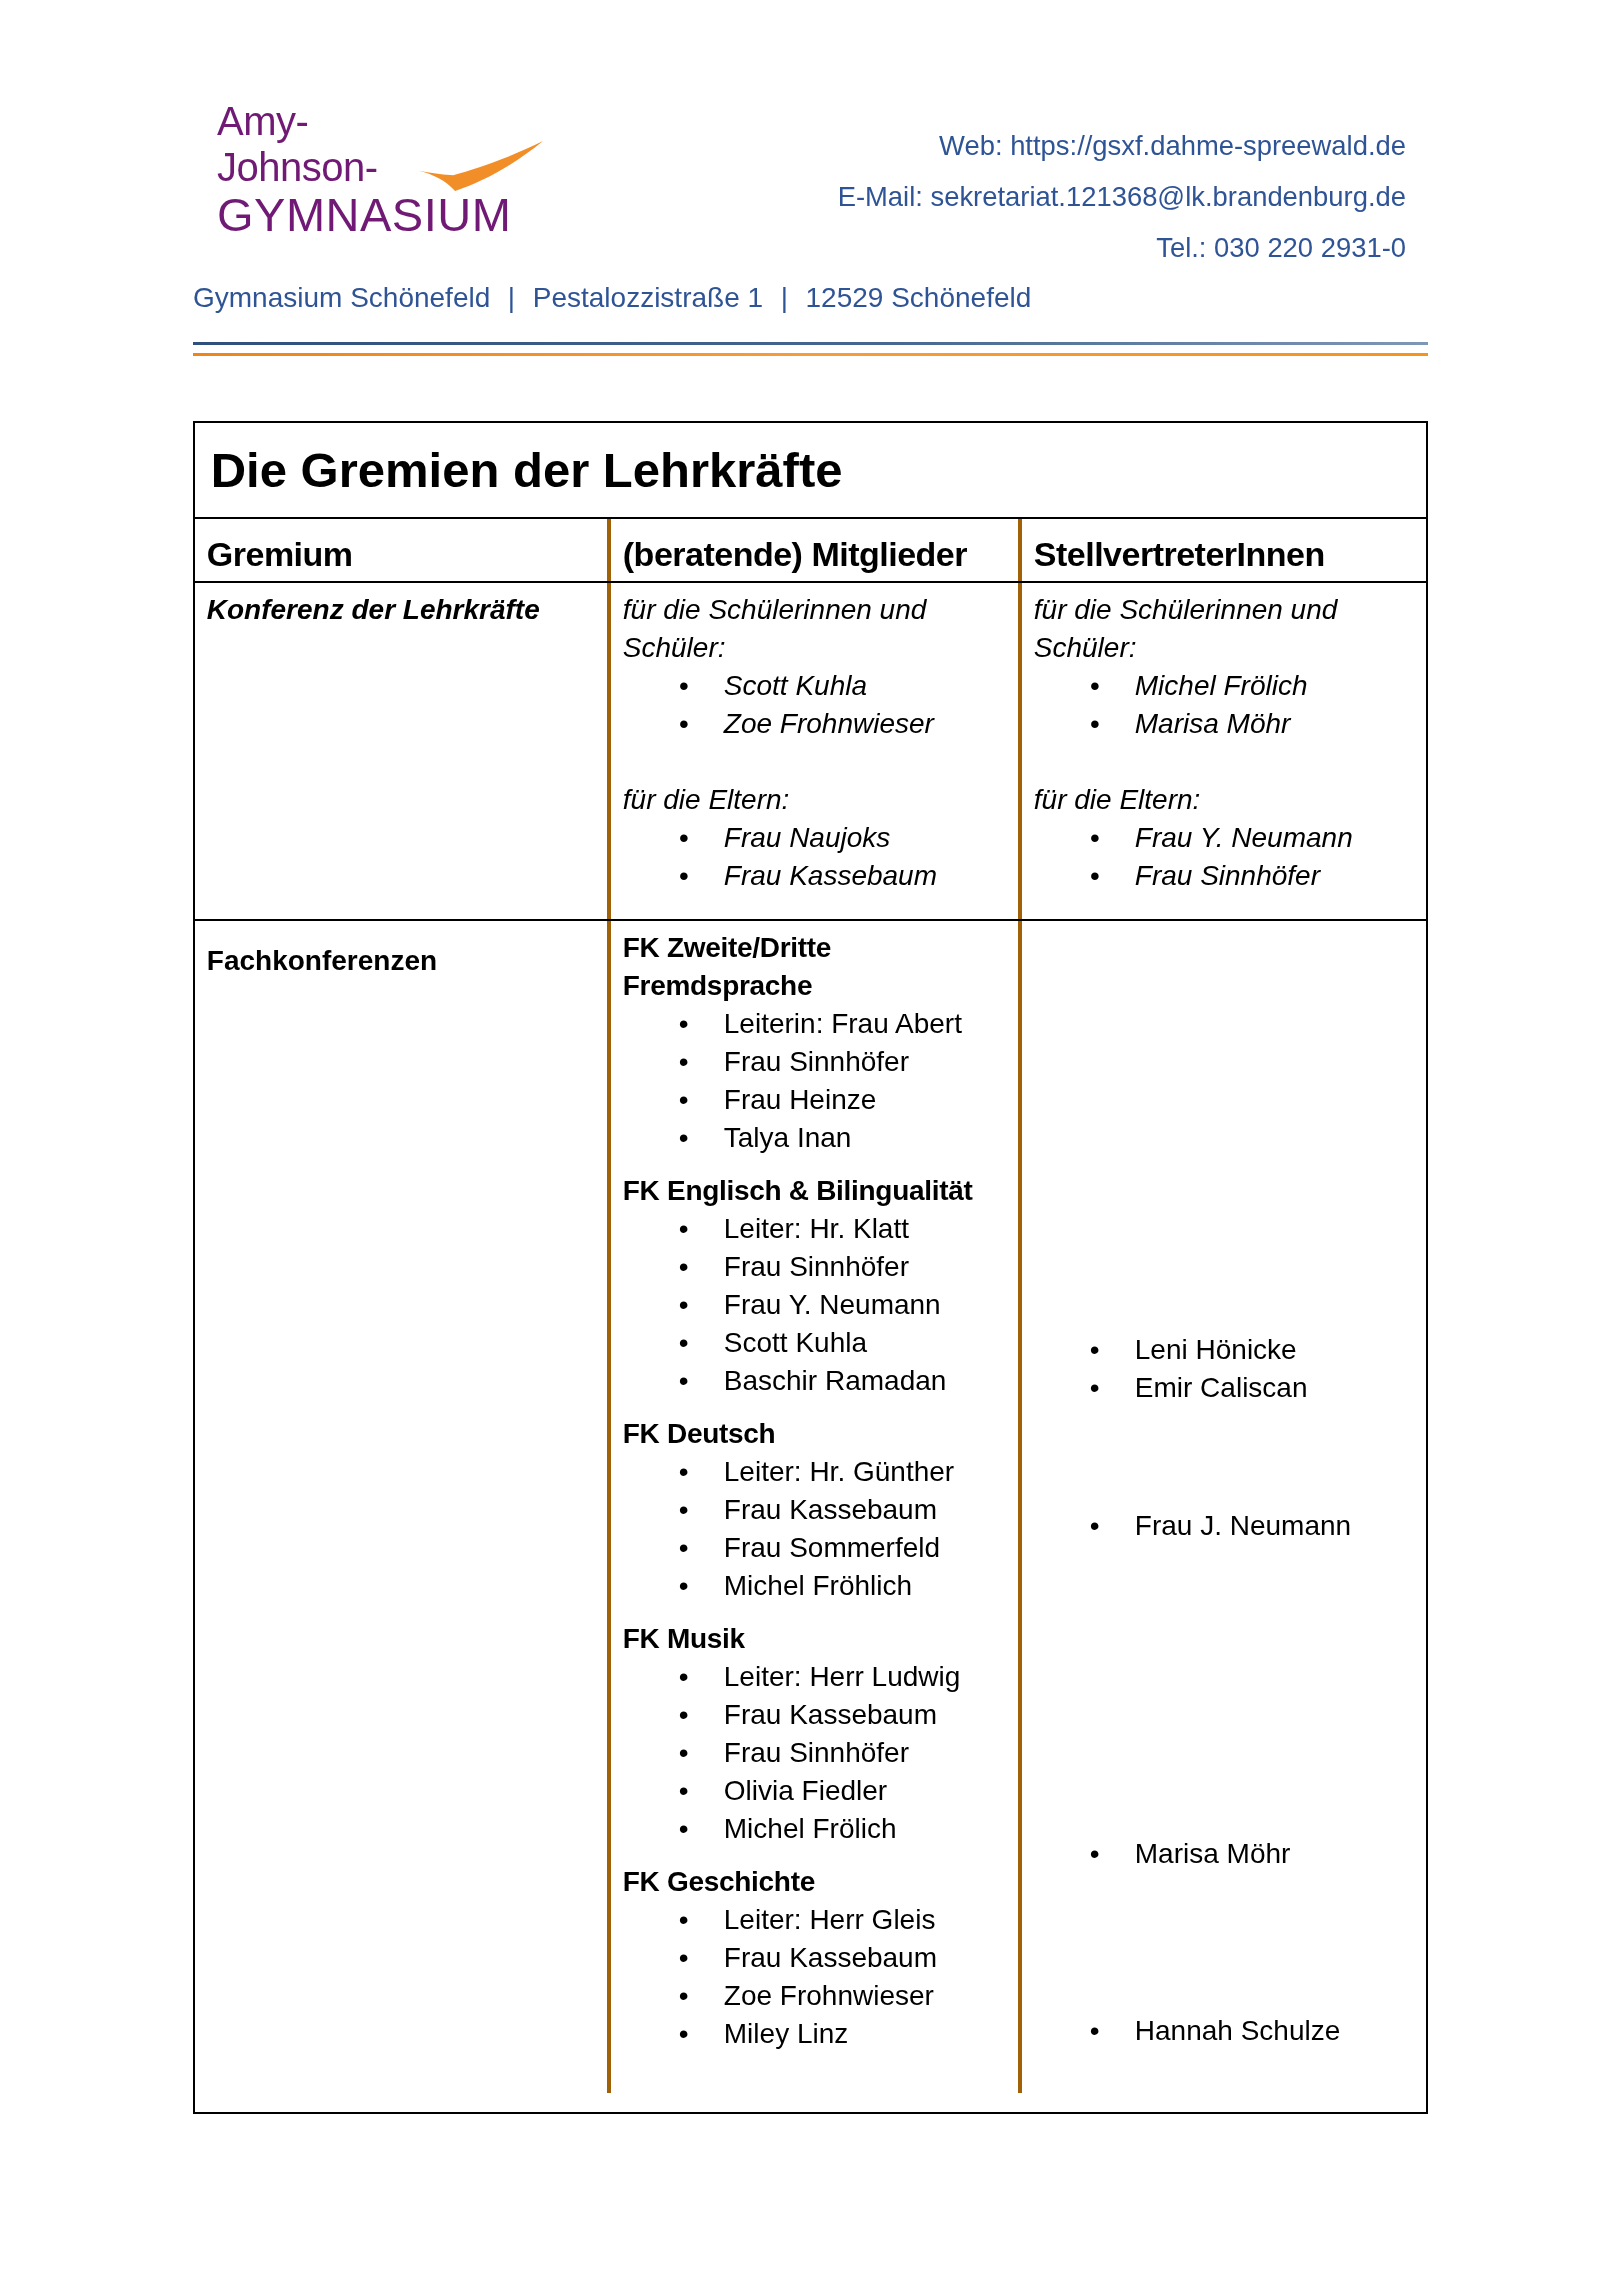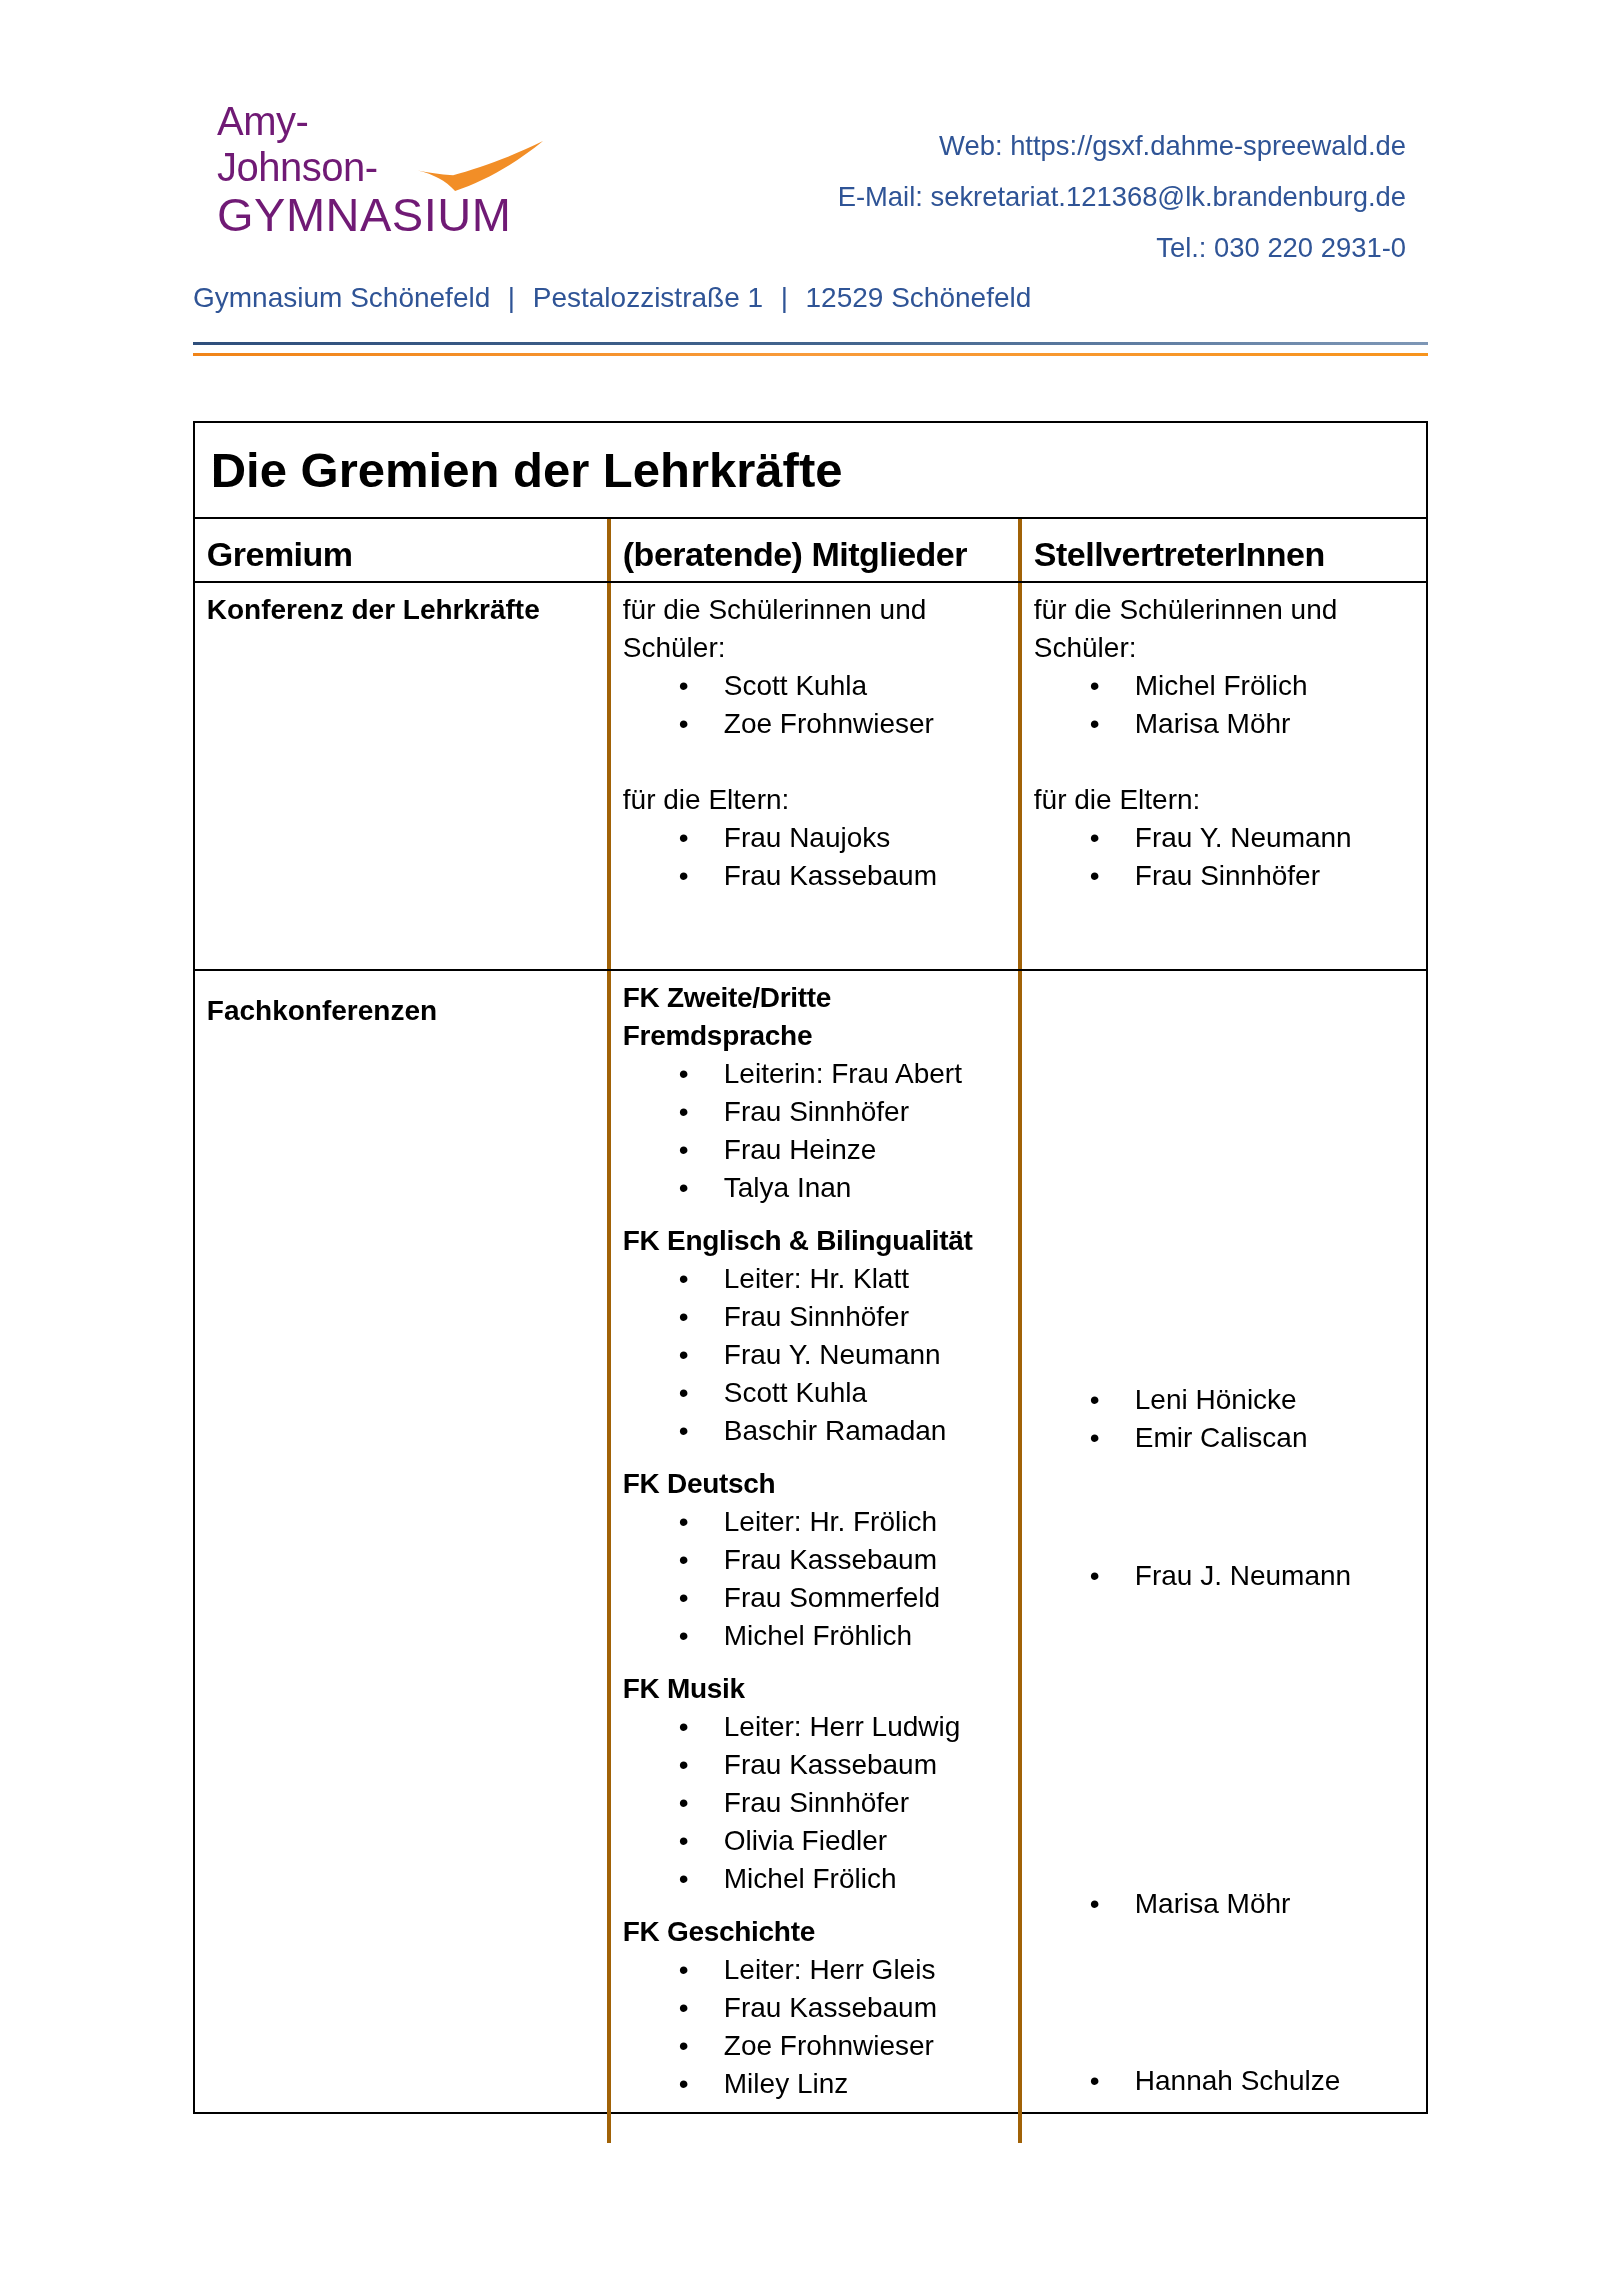--- a/index.html
+++ b/index.html
@@ -28,21 +28,21 @@
   
   .gtable {
     position:absolute; left:193px; top:421px; width:1235px; height:1693px;
     border:2.9px solid #000; font-size:28px; line-height:38px;
   }
   .title-row { height:96px; border-bottom:2px solid #000; padding:17.6px 15.7px 0 15.7px;
                font-size:49px; line-height:59px; font-weight:bold; }
   .grid-row { display:grid; grid-template-columns:412px 411px auto; }
   .header-row { height:64px; border-bottom:2px solid #000; font-weight:bold; font-size:34px; letter-spacing:-0.5px; }
   .header-row .cell { padding-top:15.7px; }
-  .row1 { height:388px; border-bottom:2px solid #000; }
+  .row1 { height:338px; border-bottom:2px solid #000;font-style:italic; }
   .row2 { height:1172px; }
   .cell { padding:7.8px 11.8px; position:relative; }
   .cell + .cell { border-left:4px solid #a16207; }
   .gremium-label { font-weight:bold; }
   .row2 .gremium-label { margin-top:13px; }
 
   .group + .group { margin-top:38px; }
   .li { position:relative; padding-left:101px; }
   .li::before { content:"•"; position:absolute; left:56px; top:0; }
 
@@ -142,21 +142,21 @@
         <div class="fk">
           <div class="fk-h">FK Englisch &amp; Bilingualität</div>
           <div class="li">Leiter: Hr. Klatt</div>
           <div class="li">Frau Sinnhöfer</div>
           <div class="li">Frau Y. Neumann</div>
           <div class="li">Scott Kuhla</div>
           <div class="li">Baschir Ramadan</div>
         </div>
         <div class="fk">
           <div class="fk-h">FK Deutsch</div>
-          <div class="li">Leiter: Hr. Frölich</div>
+          <div class="li">Leiter: Hr. Günther</div>
           <div class="li">Frau Kassebaum</div>
           <div class="li">Frau Sommerfeld</div>
           <div class="li">Michel Fröhlich</div>
         </div>
         <div class="fk">
           <div class="fk-h">FK Musik</div>
           <div class="li">Leiter: Herr Ludwig</div>
           <div class="li">Frau Kassebaum</div>
           <div class="li">Frau Sinnhöfer</div>
           <div class="li">Olivia Fiedler</div>

